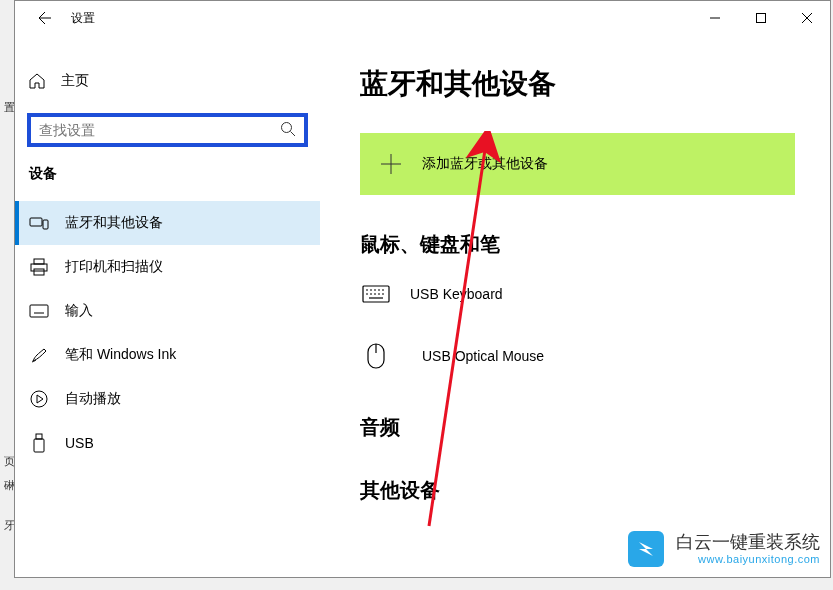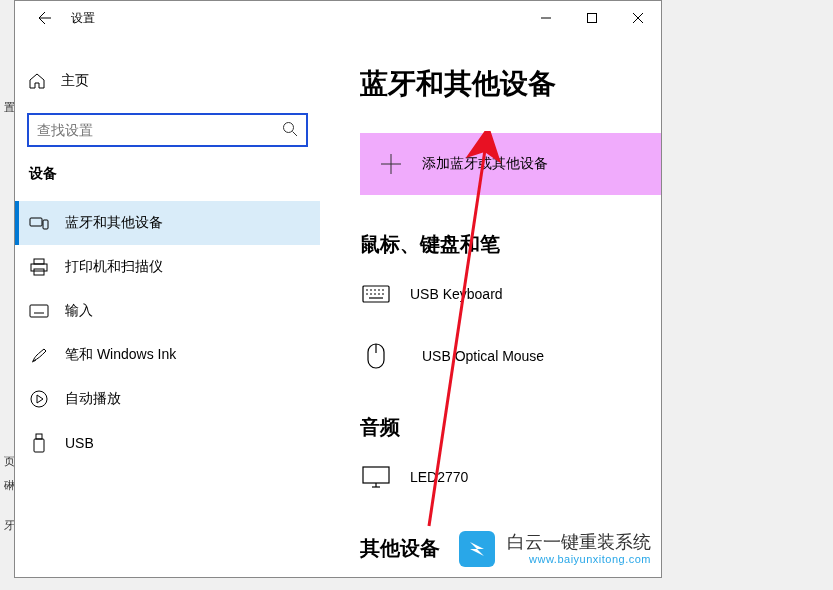--- a/index.html
+++ b/index.html
@@ -1,37 +1,37 @@
 <!DOCTYPE html>
 <html><head>
   <meta charset="utf-8">
   <style>
     * { margin: 0; padding: 0; box-sizing: border-box; }
     body { font-family: "Microsoft YaHei", "Segoe UI", sans-serif; font-size: 14px; color: #000; background: #f0f0f0; width: 833px; height: 590px; position: relative; }
-    .window { width: 648px; height: 578px; border: 1px solid #888; background: #fff; position: relative; overflow: hidden; margin-left: 14px; }
+    .window { width: 817px; height: 578px; border: 1px solid #888; background: #fff; position: relative; overflow: hidden; margin-left: 14px; }
     .titlebar { height: 34px; display: flex; align-items: center; padding-left: 8px; border-bottom: 0; }
     .back-btn { width: 40px; height: 34px; display: flex; align-items: center; justify-content: center; cursor: pointer; }
     .title-txt { font-size: 12px; margin-left: 8px; }
     .win-controls { margin-left: auto; display: flex; }
     .win-btn { width: 46px; height: 34px; display: flex; align-items: center; justify-content: center; cursor: pointer; }
     .body { display: flex; height: calc(100% - 34px); }
     .sidebar { width: 305px; padding: 30px 0 12px 0; flex-shrink: 0; }
     .home-row { display: flex; align-items: center; padding: 6px 0 6px 12px; gap: 14px; }
-    .search-box { margin: 16px 12px 3px 12px; border: 2px solid #1d4ed8; height: 34px; display: flex; align-items: center; padding: 0 8px; }
+    .search-box { margin: 16px 12px 3px 12px; border: 4px solid #1d4ed8; height: 34px; display: flex; align-items: center; padding: 0 8px; }
     .search-box input { border: none; outline: none; flex: 1; font-size: 14px; color: #666; font-family: inherit; background: transparent; }
     .search-icon { color: #333; }
     .category-label { font-weight: 600; font-size: 14px; margin: 18px 0 18px 14px; }
     .nav { list-style: none; }
     .nav-item { display: flex; align-items: center; padding: 12px 0 12px 14px; gap: 16px; cursor: pointer; position: relative; }
     .nav-item.active { background: #d9ecf9; }
     .nav-item.active::before { content: ""; position: absolute; left: 0; top: 0; bottom: 0; width: 4px; background: #0078D4; }
     .nav-icon { width: 20px; height: 20px; display: flex; align-items: center; justify-content: center; flex-shrink: 0; }
     .content { flex: 1; padding: 30px 20px 0 40px; overflow: hidden; position: relative; }
     .page-title { font-size: 28px; font-weight: 600; margin-bottom: 30px; }
-    .add-device { background: #f0abfc; display: flex; align-items: center; height: 62px; width: 435px; cursor: pointer; }
+    .add-device { background: #bef264; display: flex; align-items: center; height: 62px; width: 435px; cursor: pointer; }
     .add-icon-box { width: 62px; height: 62px; display: flex; align-items: center; justify-content: center; }
     .section-title { font-size: 20px; margin-top: 36px; margin-bottom: 14px; }
     .device-row { display: flex; align-items: center; gap: 20px; padding: 8px 0 8px 2px; }
     .device-icon { width: 28px; height: 28px; display: flex; align-items: center; justify-content: center; }
     .arrow-annotation { position: absolute; left: 406px; top: 130px; pointer-events: none; }
     .watermark { position: absolute; right: 10px; bottom: 10px; display: flex; align-items: center; gap: 6px; text-align: right; }
     .watermark-logo { width: 36px; height: 36px; background: #29A7E8; border-radius: 6px; display: flex; align-items: center; justify-content: center; color: #fff; }
     .watermark-text { line-height: 1.1; }
     .watermark-text .line1 { font-size: 18px; color: #333; }
     .watermark-text .line2 { font-size: 11px; color: #29A7E8; letter-spacing: 0.5px; margin-left: 28px; }
@@ -199,30 +199,20 @@
         <span class="device-icon">
           <svg width="18" height="26" viewBox="0 0 18 26" fill="none" stroke="#000" stroke-width="1.2">
               <rect x="1" y="1" width="16" height="24" rx="8"></rect>
               <line x1="9" y1="1" x2="9" y2="10"></line>
             </svg>
         </span>
         <span>USB Optical Mouse</span>
       </div>
 
       <h2 class="section-title">音频</h2>
-      <div class="device-row">
-        <span class="device-icon">
-          <svg width="28" height="22" viewBox="0 0 28 22" fill="none" stroke="#000" stroke-width="1.2">
-              <rect x="1" y="1" width="26" height="16"></rect>
-              <line x1="10" y1="21" x2="18" y2="21"></line>
-              <line x1="14" y1="17" x2="14" y2="21"></line>
-            </svg>
-        </span>
-        <span>LED2770</span>
-      </div>
 
       <h2 class="section-title">其他设备</h2>
       <div class="device-row">
         
         
       </div>
     </div>
   </div>
 
   <svg class="arrow-annotation" width="120" height="420">

